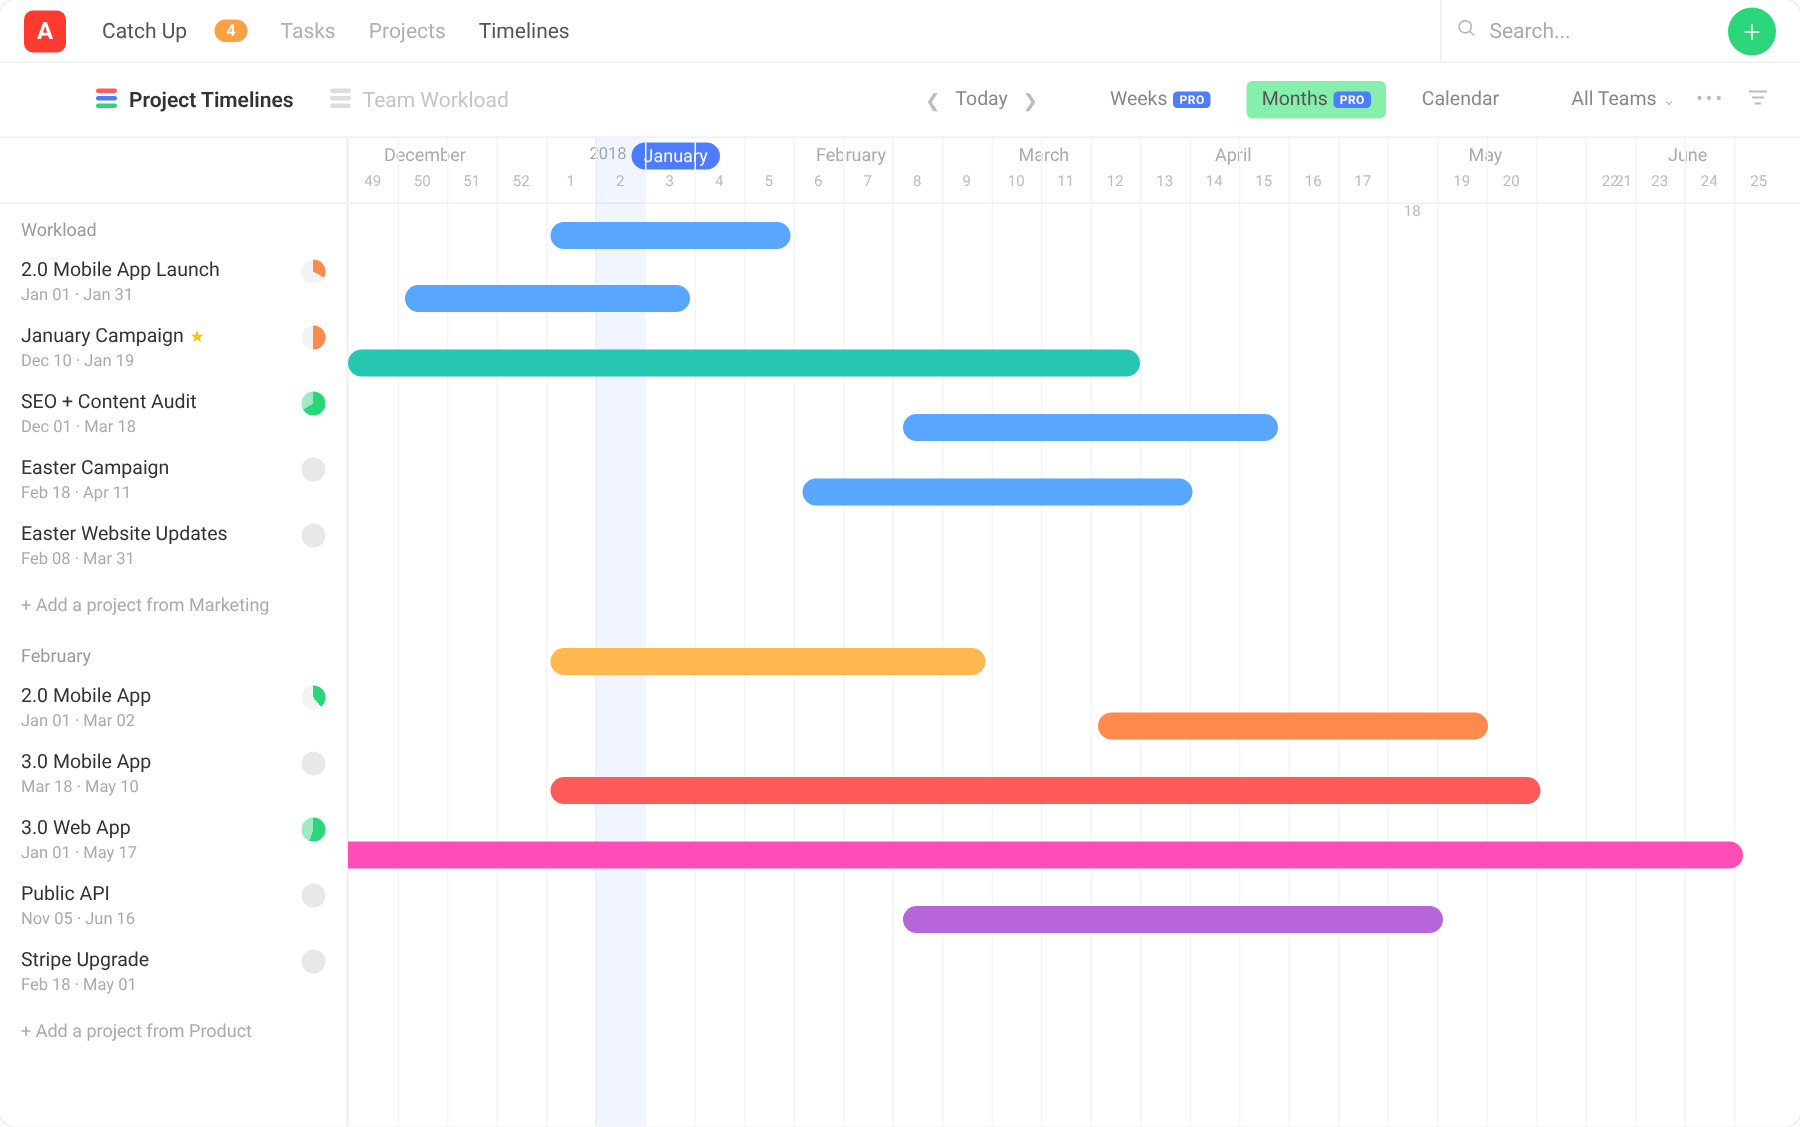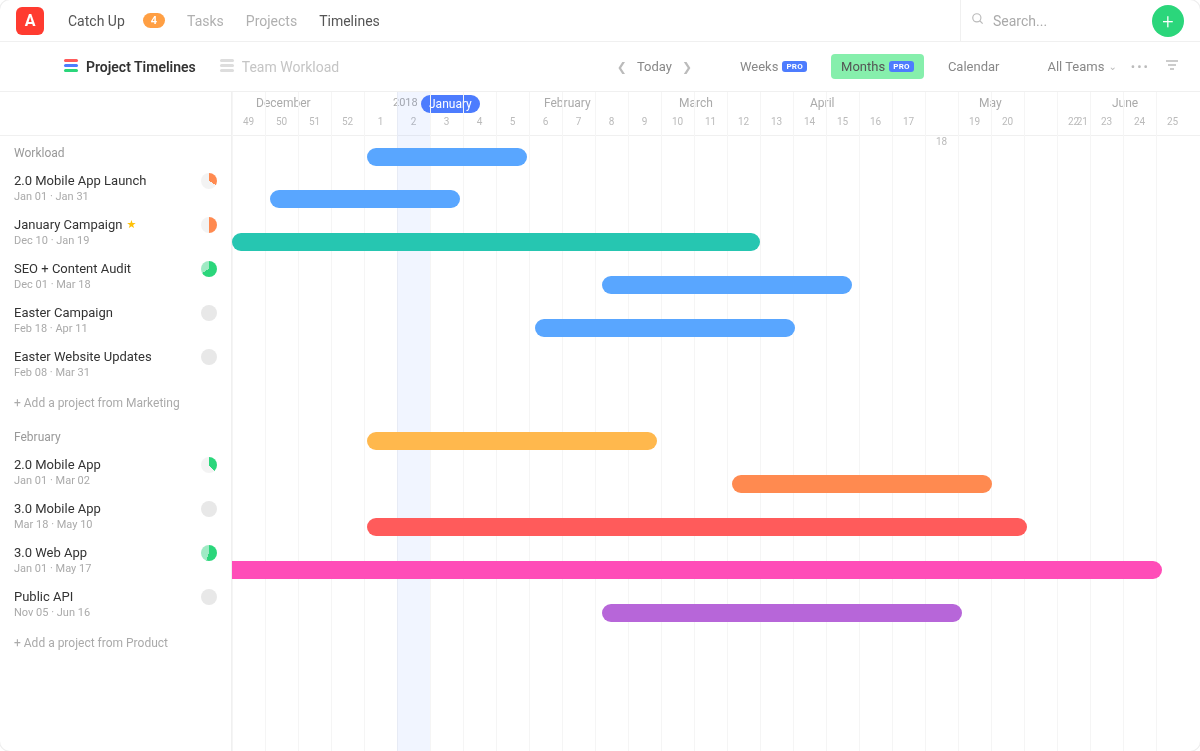--- a/index.html
+++ b/index.html
@@ -212,20 +212,29 @@
         </div>
         <div class="project-row">
           <div class="project-info">
             <div class="project-name">
               <span>Public API</span>
             </div>
             <div class="project-dates">Nov 05 · Jun 16</div>
           </div>
           <div class="status-circle" style="background: rgb(232, 232, 232);"></div>
         </div>
+        <div class="project-row">
+          <div class="project-info">
+            <div class="project-name">
+              <span>Stripe Upgrade</span>
+            </div>
+            <div class="project-dates">Feb 18 · May 01</div>
+          </div>
+          <div class="status-circle" style="background: rgb(232, 232, 232);"></div>
+        </div>
         <div class="add-project">+ Add a project from Product</div>
       </div>
   </div>
   <div class="chart">
     <div class="timeline-header">
       <div class="months-row" id="months-row">
           <span class="year-label" style="left: 159px;">2018</span>
           <span class="month-label" style="left: 22px;">December</span>
           <span class="month-label current" style="left: 187px;">January</span>
           <span class="month-label" style="left: 310px;">February</span>

